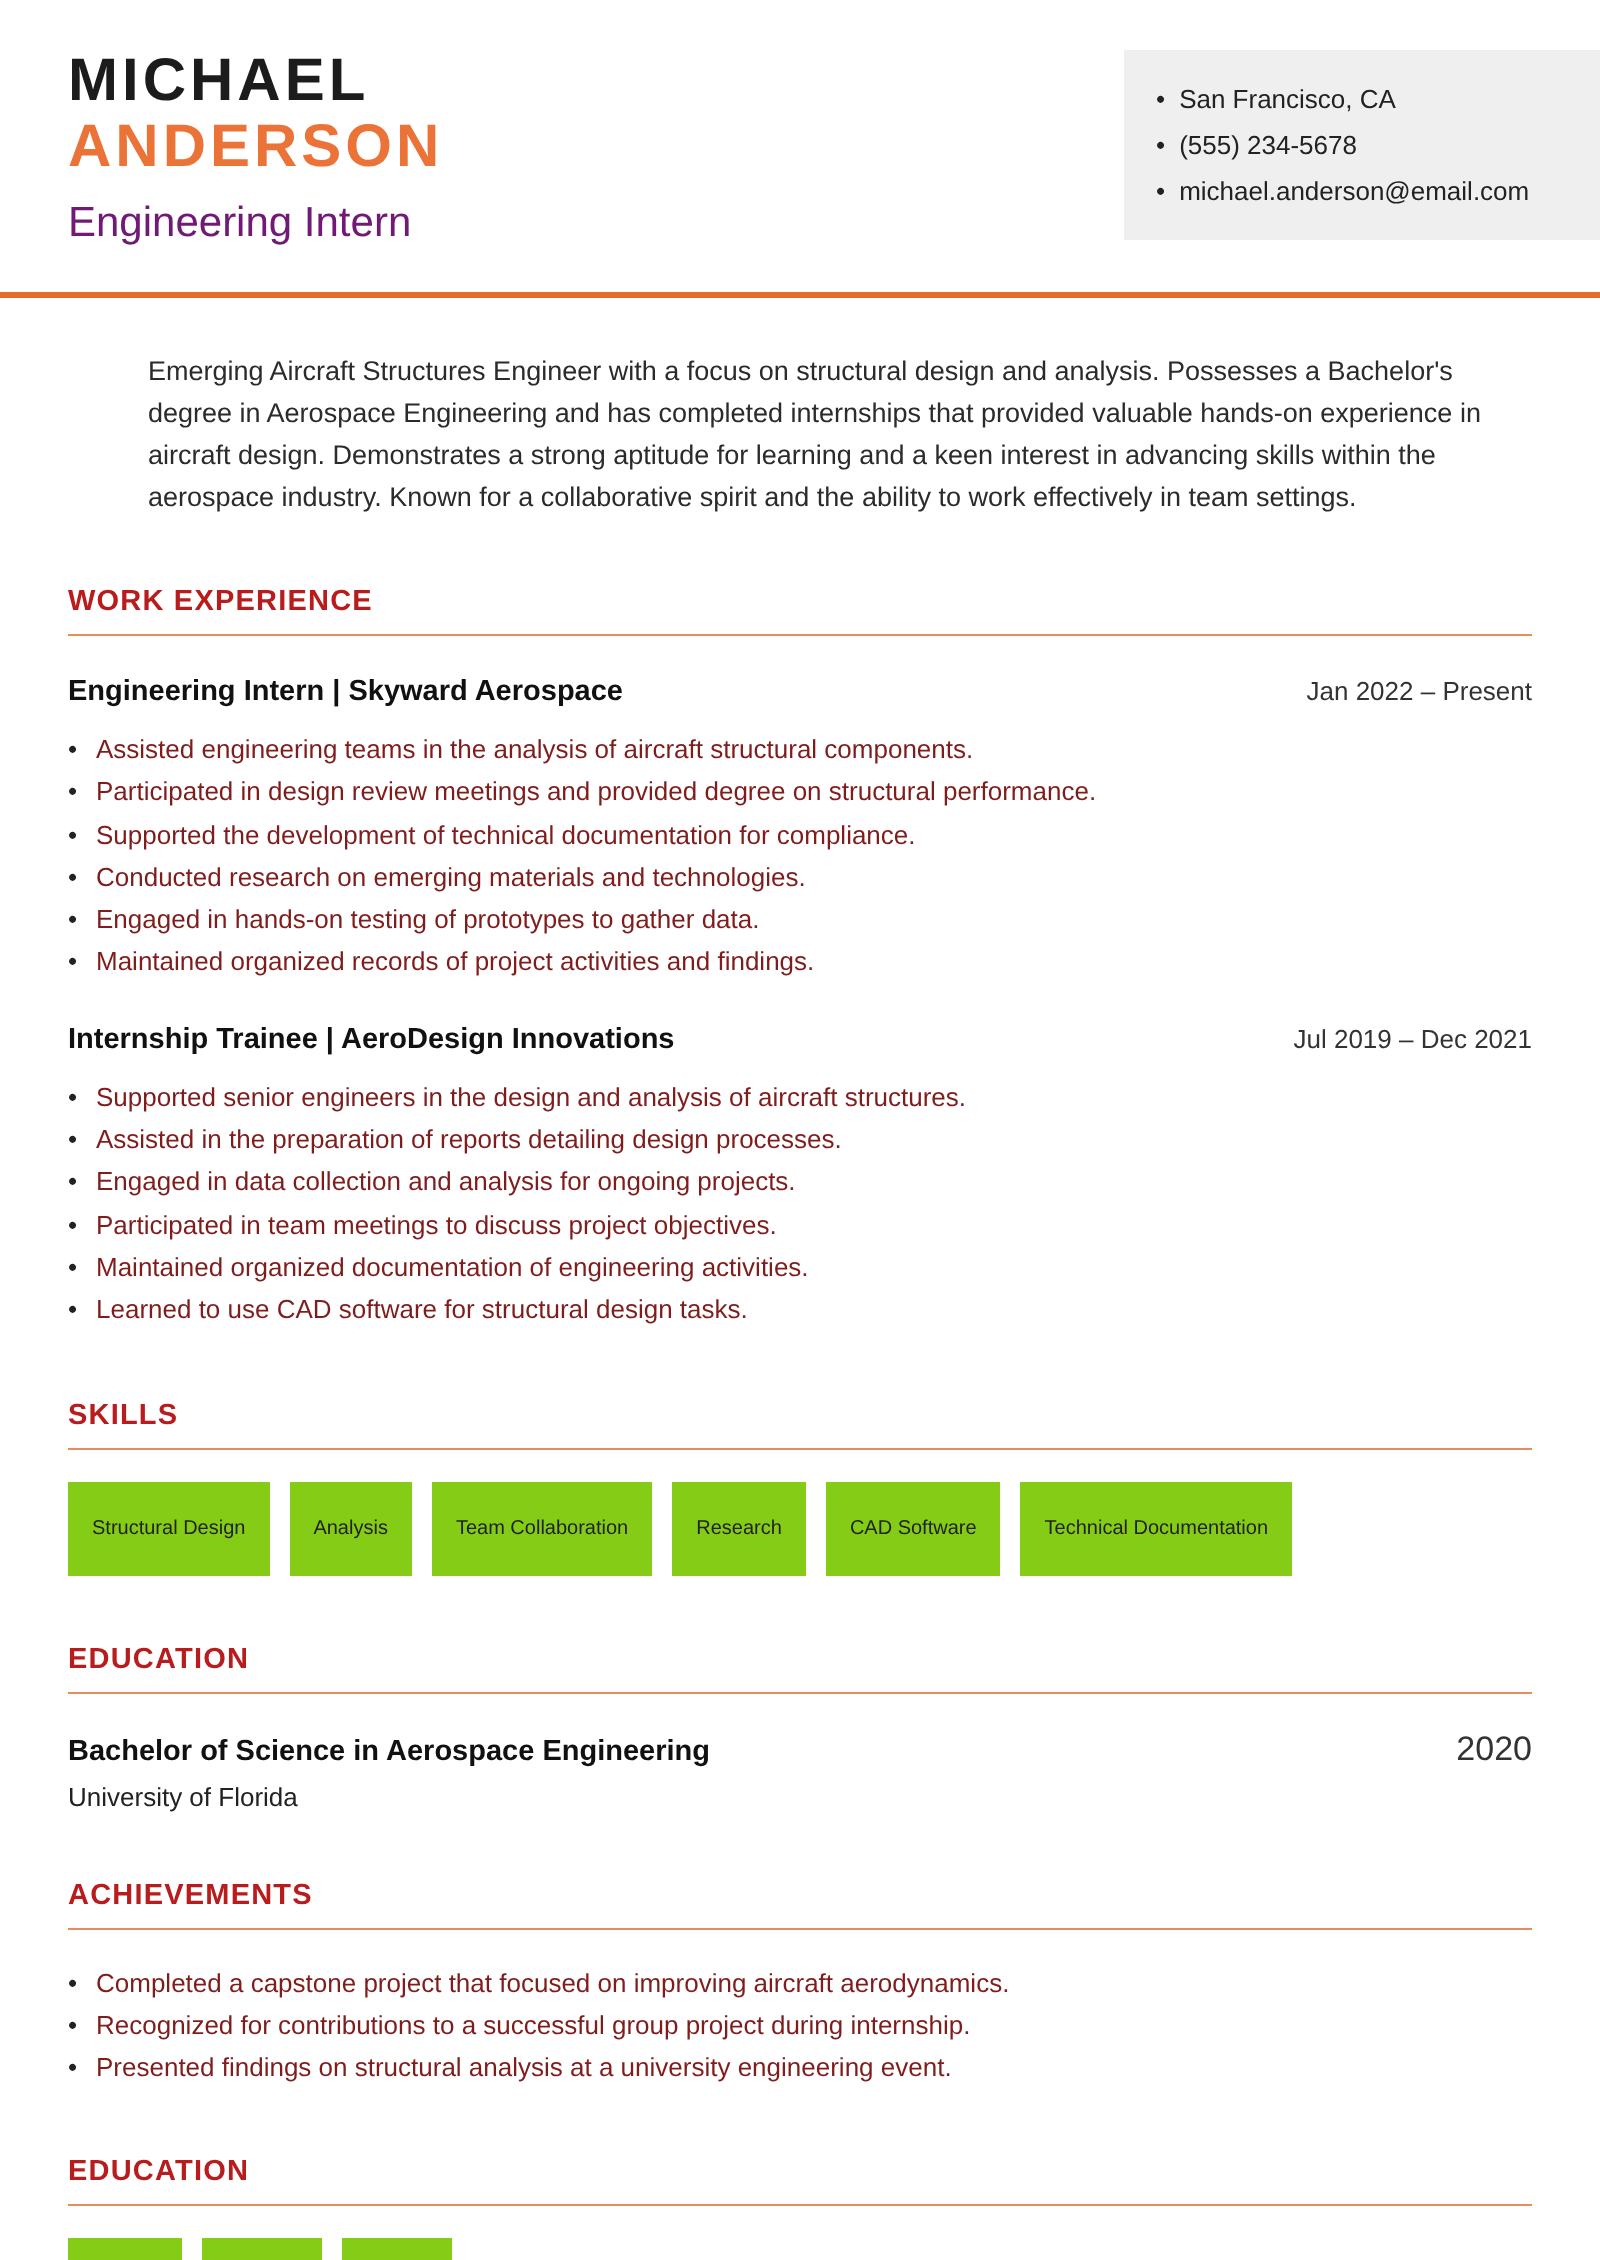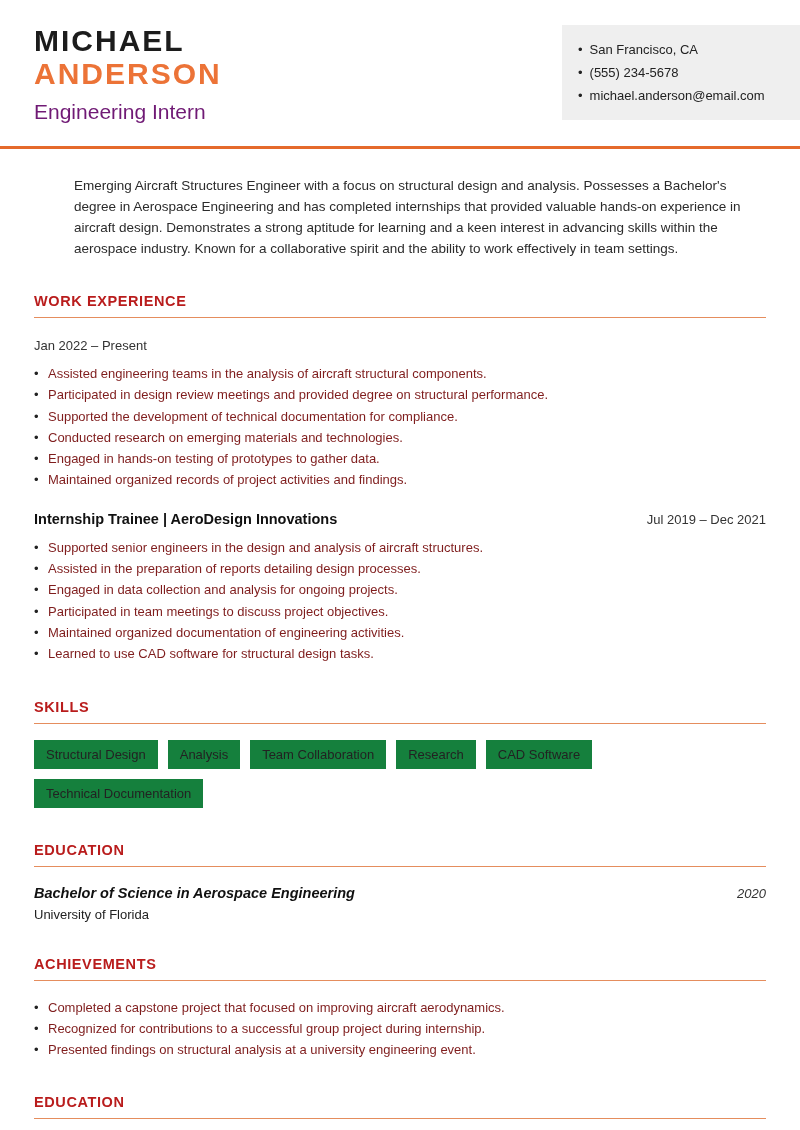--- a/index.html
+++ b/index.html
@@ -118,36 +118,35 @@
   }
   ul.bullets li::before {
     content: "•";
     position: absolute;
     left: 0;
     color: #222222;
   }
 
   .chips { margin-top: 16px; display: flex; flex-wrap: wrap; gap: 10px; }
   .chip {
-    background: #15803d;
-    color: #222222;
-    font-size: 13px;
-    padding: 7px 12px;
+    background: #84cc16;
+    color: #222222;
+    font-size: 10px;
+    padding: 18px 12px;
     white-space: nowrap;
   }
 
   .edu-row {
     margin-top: 18px;
     display: flex;
     justify-content: space-between;
     align-items: baseline;
-    font-style: italic;
   }
   .edu-degree { font-size: 14.5px; font-weight: 700; color: #111111; }
-  .edu-year { font-size: 13px; color: #333333; }
+  .edu-year { font-size: 17px; color: #333333; }
   .edu-school { margin-top: 6px; font-size: 13px; color: #222222; }
 </style>
 </head>
 <body>
 
 <div class="page">
 
   <div class="header">
     <div class="name-first">MICHAEL</div>
     <div class="name-last">ANDERSON</div>
@@ -174,20 +173,21 @@
   <div class="content">
 
     <p class="summary">Emerging Aircraft Structures Engineer with a focus on structural design and analysis. Possesses a Bachelor's degree in Aerospace Engineering and has completed internships that provided valuable hands-on experience in aircraft design. Demonstrates a strong aptitude for learning and a keen interest in advancing skills within the aerospace industry. Known for a collaborative spirit and the ability to work effectively in team settings.</p>
 
     <div class="section">
       <div class="section-title">WORK EXPERIENCE</div>
       <hr class="section-rule">
 
       <div class="job">
         <div class="job-header">
+          <span class="job-name">Engineering Intern | Skyward Aerospace</span>
           <span class="job-dates">Jan 2022 – Present</span>
         </div>
         <ul class="bullets">
           <li>Assisted engineering teams in the analysis of aircraft structural components.</li>
           <li>Participated in design review meetings and provided degree on structural performance.</li>
           <li>Supported the development of technical documentation for compliance.</li>
           <li>Conducted research on emerging materials and technologies.</li>
           <li>Engaged in hands-on testing of prototypes to gather data.</li>
           <li>Maintained organized records of project activities and findings.</li>
         </ul>

